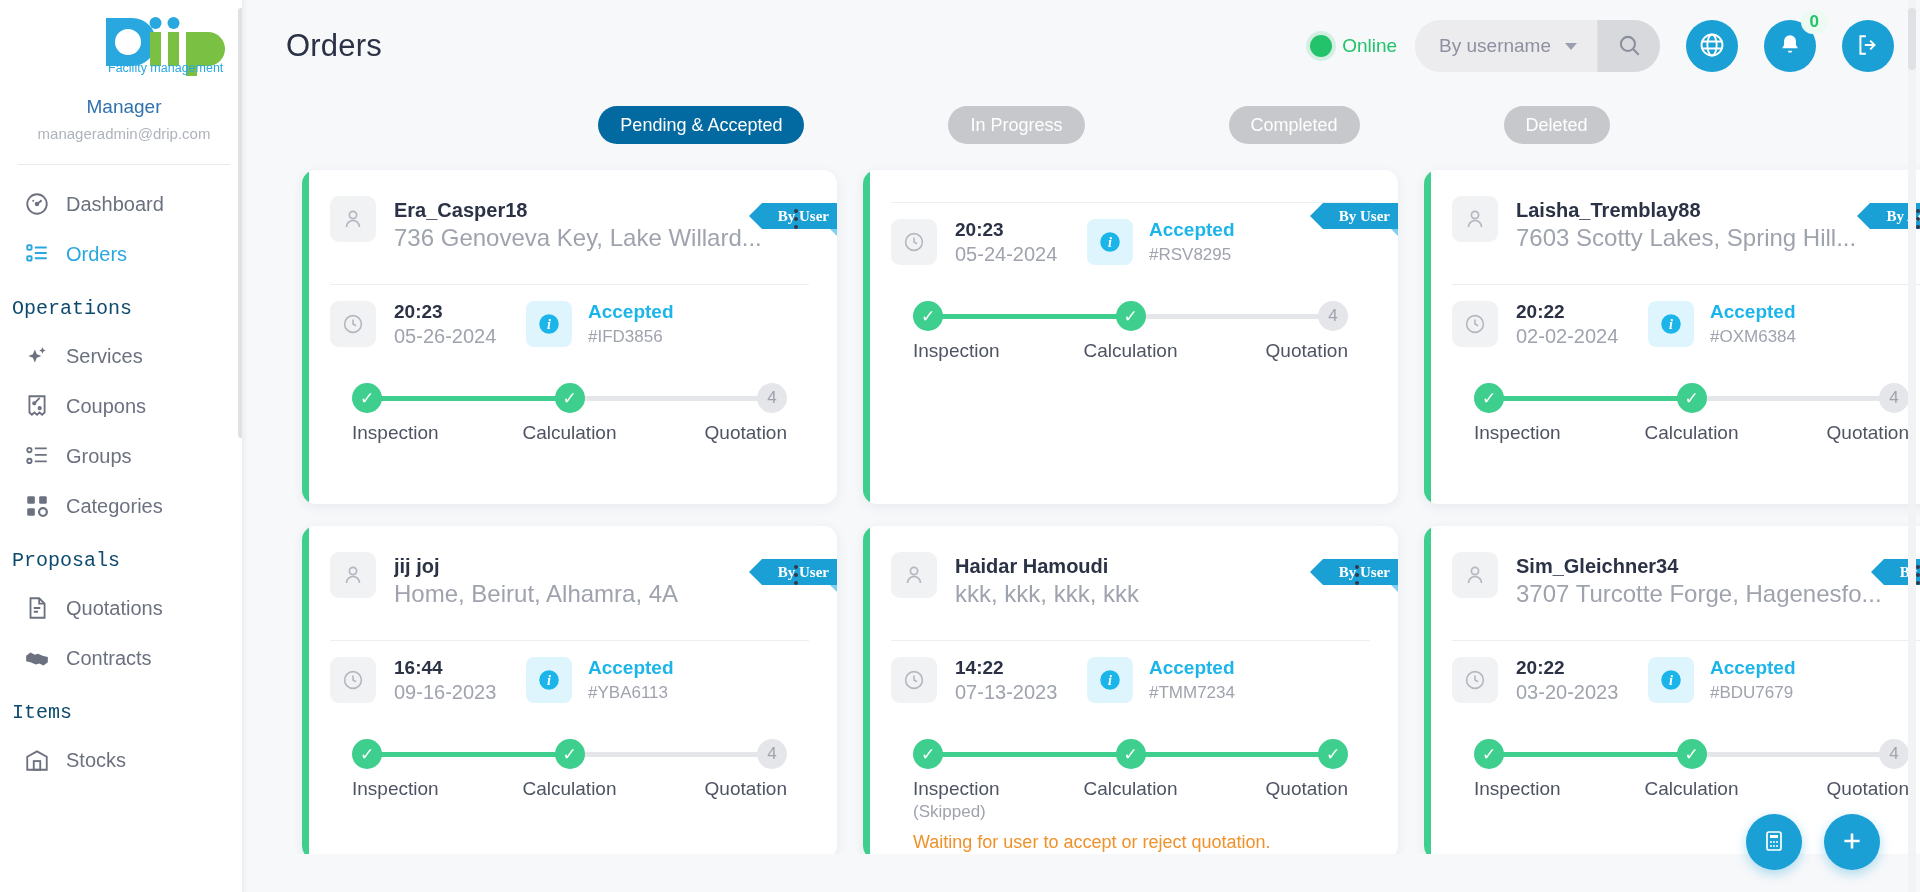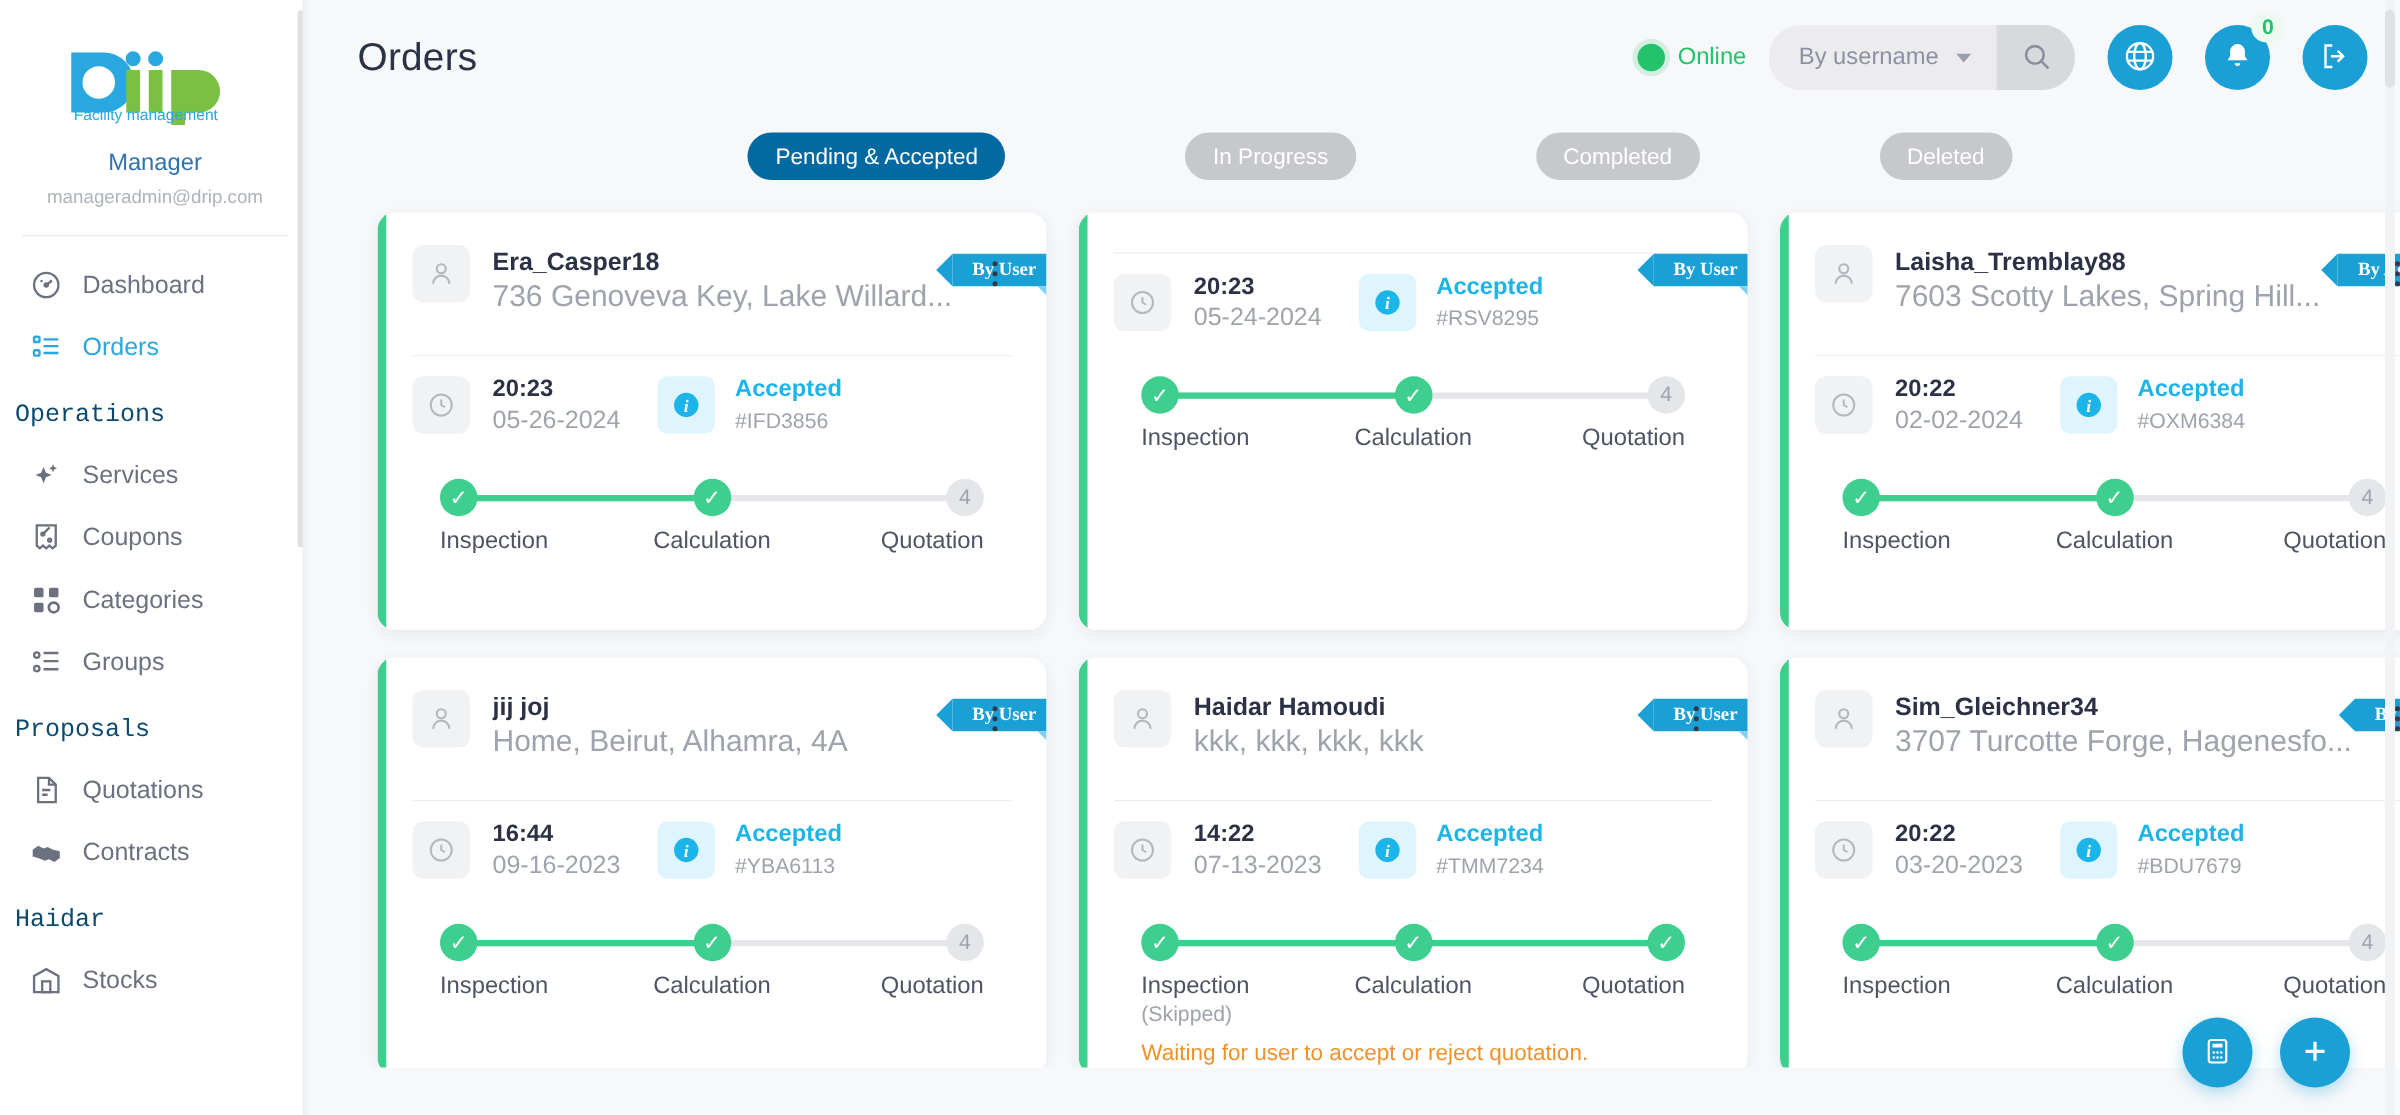--- a/index.html
+++ b/index.html
@@ -14,22 +14,22 @@
   
   .sidebar {
     width: 248px; height: 892px;
     background: #ffffff;
     flex: 0 0 248px;
     position: relative;
     overflow: hidden;
   }
   .sidebar-inner { padding: 0 0 0 0; }
   .logo-wrap {
-    padding: 36px 0 8px 0;
-    display: flex; justify-content: center;
+    padding: 12px 0 8px 0;
+    display: flex; justify-content: flex-end;
   }
   .logo { position: relative; width: 150px; height: 68px; }
   .logo svg { display: block; }
 
   .user-block { text-align: center; padding: 6px 10px 0 10px; }
   .user-name {
     font-size: 19px; color: #2f72ae; font-weight: 400; line-height: 26px;
   }
   .user-email {
     font-size: 15px; color: #aeb3bb; line-height: 24px; margin-top: 2px;
@@ -369,39 +369,39 @@
               <path d="M9.5 9.5 l5-5"></path>
                 <circle cx="9.5" cy="9.5" r="1.1"></circle>
                 <circle cx="14.5" cy="14" r="1.1"></circle>
             </svg>
           </span>
           <span>Coupons</span>
         </div>
 
         <div class="nav-item">
           <span class="nav-ico">
+            <svg width="26" height="26" viewBox="0 0 24 24" fill="none" stroke="#6c7180" stroke-width="1.7">
+              <circle cx="5" cy="6.5" r="2"></circle>
+                <circle cx="5" cy="16.5" r="2"></circle>
+              <path d="M10 5 h11 M10 11 h11 M10 17 h11"></path>
+            </svg>
+          </span>
+          <span>Groups</span>
+        </div>
+
+        <div class="nav-item">
+          <span class="nav-ico">
             <svg width="26" height="26" viewBox="0 0 24 24" fill="none" stroke="#6c7180" stroke-width="2">
               <rect x="3" y="3" width="7" height="7" rx="1.2" fill="#6c7180" stroke="none"></rect>
               <rect x="14" y="3" width="7" height="7" rx="1.2" fill="#6c7180" stroke="none"></rect>
               <rect x="3" y="14" width="7" height="7" rx="1.2" fill="#6c7180" stroke="none"></rect>
               <circle cx="17.5" cy="17.5" r="3.6"></circle>
             </svg>
           </span>
           <span>Categories</span>
-        </div>
-
-        <div class="nav-item">
-          <span class="nav-ico">
-            <svg width="26" height="26" viewBox="0 0 24 24" fill="none" stroke="#6c7180" stroke-width="1.7">
-              <circle cx="5" cy="6.5" r="2"></circle>
-                <circle cx="5" cy="16.5" r="2"></circle>
-              <path d="M10 5 h11 M10 11 h11 M10 17 h11"></path>
-            </svg>
-          </span>
-          <span>Groups</span>
         </div>
 
         <div class="nav-section">Proposals</div>
 
         <div class="nav-item">
           <span class="nav-ico">
             <svg width="26" height="26" viewBox="0 0 24 24" fill="none" stroke="#6c7180" stroke-width="1.7">
               <path d="M6 3 h8 l5 5 v13 H6 z"></path>
                 <path d="M14 3 v5 h5"></path>
               <path d="M9 12 h6 M9 15.5 h4"></path>
@@ -412,21 +412,21 @@
 
         <div class="nav-item">
           <span class="nav-ico">
             <svg width="26" height="26" viewBox="0 0 24 24" fill="#6c7180">
               <path d="M2 10 l4-3 4 2 3-1 4 2 5 1 v5 l-4 3 -4-2 -3 1 -5-2 -4 -1 z"></path>
             </svg>
           </span>
           <span>Contracts</span>
         </div>
 
-        <div class="nav-section">Haidar</div>
+        <div class="nav-section">Items</div>
 
         <div class="nav-item">
           <span class="nav-ico">
             <svg width="26" height="26" viewBox="0 0 24 24" fill="none" stroke="#6c7180" stroke-width="1.7">
               <path d="M3 9 l9-5 9 5 v12 H3 z"></path>
                 <rect x="9" y="13" width="6" height="8"></rect>
             </svg>
           </span>
           <span>Stocks</span>
         </div>

